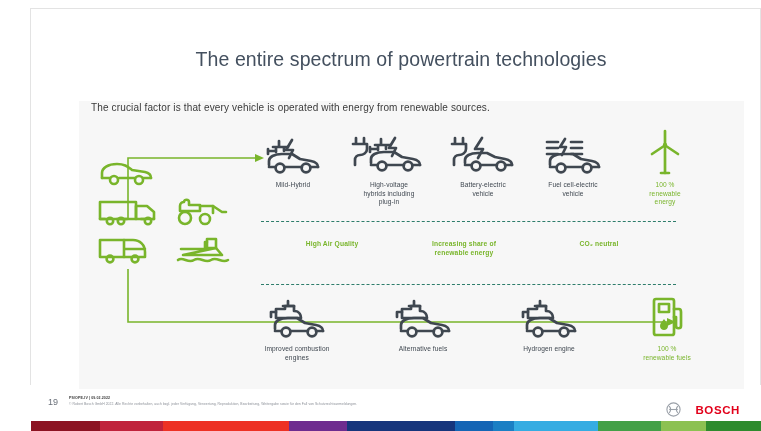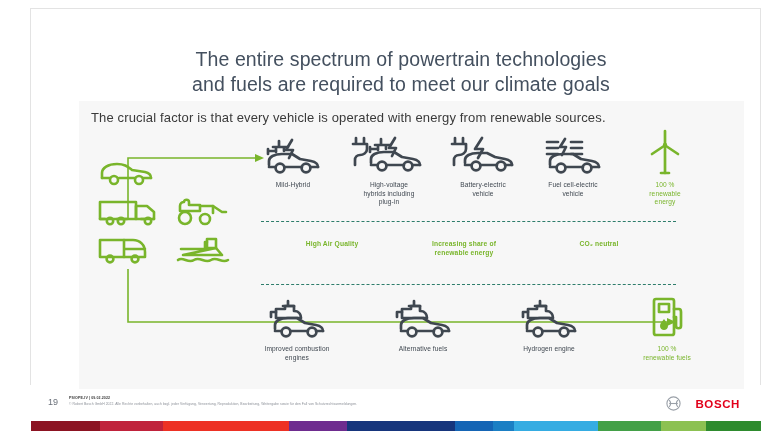--- a/index.html
+++ b/index.html
@@ -33,22 +33,22 @@
   .title .l2 { display: block; }
   
   .panel {
     position: absolute;
     left: 48px; top: 92px;
     width: 665px; height: 288px;
     background: #f7f7f7;
   }
   .subtitle {
     position: absolute;
-    left: 12px; top: 9px;
-    font-size: 13px;
+    left: 12px; top: 1px;
+    font-size: 10px;
     color: #3a3a3a;
     letter-spacing: .15px;
     text-align: center;
   }
   
   .arrow-wrap { position: absolute; left: 0; top: 0; width: 665px; height: 288px; pointer-events: none; }
   
   .left-icons { position: absolute; left: 18px; top: 60px; width: 160px; height: 130px; }
   .lv { position: absolute; }
   
@@ -101,21 +101,21 @@
   .foot-line1 {
     position: absolute; left: 38px; top: 5px;
     font-size: 3.6px; color: #3a3a3a; font-weight: 700; letter-spacing: .1px;
   }
   .foot-line2 {
     position: absolute; left: 38px; top: 11px;
     font-size: 3.4px; color: #8d9199; letter-spacing: .05px;
     width: 470px;
   }
   .bosch {
-    position: absolute; right: 22px; top: 5px;
+    position: absolute; right: 22px; top: 11px;
     display: flex; align-items: center; gap: 14px;
   }
   .bosch-word {
     font-size: 11.5px; font-weight: 700; color: #e2001a;
     letter-spacing: .6px; font-family: "Liberation Sans", sans-serif;
   }
   
   .colorbar {
     position: absolute; left: 0; top: 412px;
     width: 731px; height: 11px;
@@ -123,21 +123,20 @@
   }
   .colorbar i { display: block; height: 100%; }
 </style>
 </head>
 <body>
 
 <div class="slide">
 
   <div class="title">
     <span>The entire spectrum of powertrain technologies</span>
-    <span class="l2">and fuels are required to meet our climate goals</span>
   </div>
 
   <div class="panel">
 
     <div class="subtitle">The crucial factor is that every vehicle is operated with energy from renewable sources.</div>
 
     <svg class="arrow-wrap" viewBox="0 0 665 288">
       <g stroke="#79b52b" stroke-width="1.6" fill="none">
         <path d="M 49 118 L 49 57 L 176 57"></path>
         <path d="M 49 168 L 49 221 L 588 221"></path>

